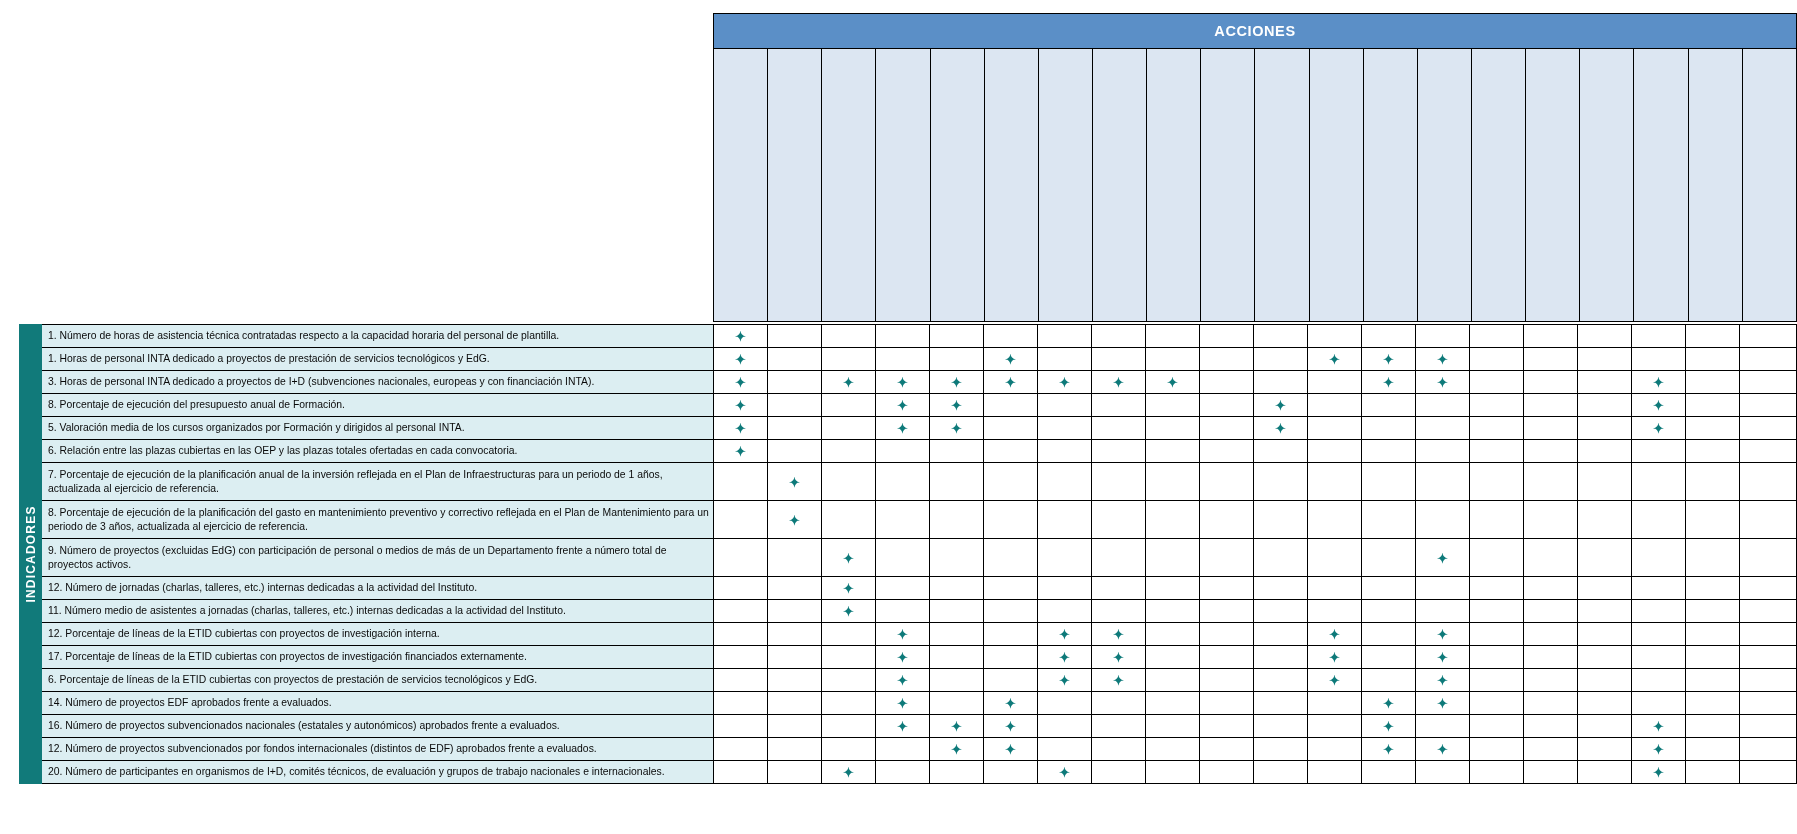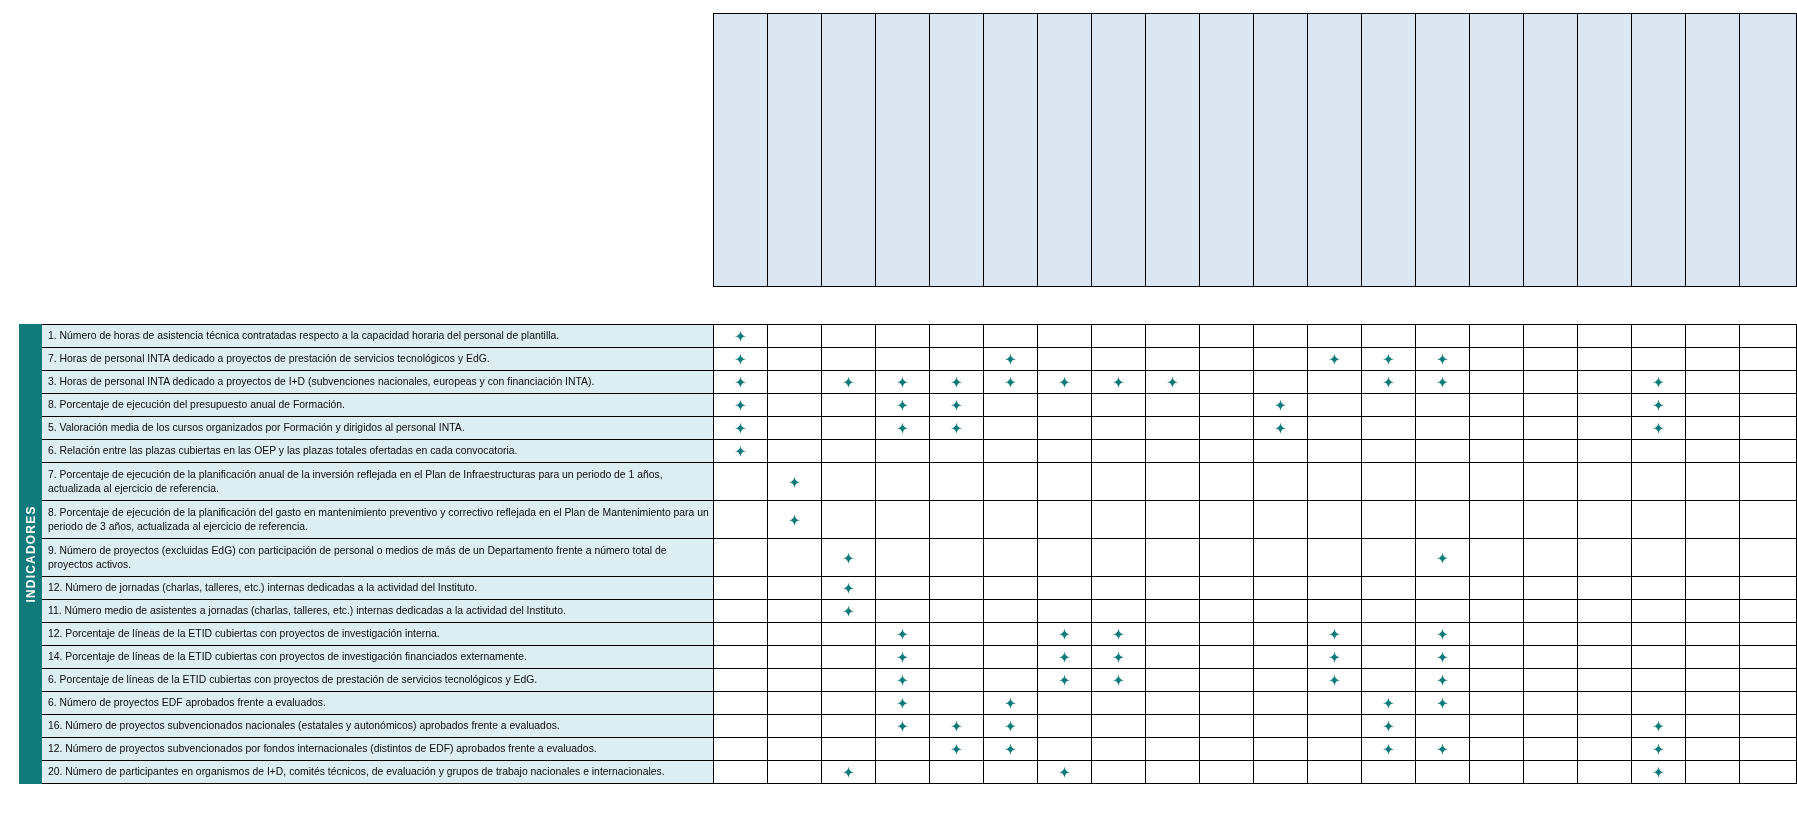--- a/index.html
+++ b/index.html
@@ -126,20 +126,23 @@
   .r-tall { height: 38px; }
   .r-norm { height: 23px; }
 </style>
 </head>
 <body>
 
 <div id="page">
 
   <table class="matrix">
     <tbody>
+      <tr>
+        <td class="acciones-banner" colspan="20">ACCIONES</td>
+      </tr>
       <tr id="vhead-row">
           <td class="vhead" style="width: 54px;">
             <div class="vrot">1.  Consolidar una plantilla orgánica adaptada a las necesidades del Instituto.</div>
           </td>
           <td class="vhead" style="width: 54px;">
             <div class="vrot">2.  Definir y ejecutar un Plan Director de Infraestructuras y Mantenimiento.</div>
           </td>
           <td class="vhead" style="width: 54px;">
             <div class="vrot">3.  Facilitar un mayor conocimiento de la Institución a nivel interno y externo.</div>
           </td>
@@ -223,21 +226,21 @@
             <td class="cellbox" style="width: 54px;"></td>
             <td class="cellbox" style="width: 54px;"></td>
             <td class="cellbox" style="width: 54px;"></td>
             <td class="cellbox" style="width: 54px;"></td>
             <td class="cellbox" style="width: 54px;"></td>
             <td class="cellbox" style="width: 54px;"></td>
             <td class="cellbox" style="width: 54px;"></td>
             <td class="cellbox" style="width: 57px;"></td>
           </tr>
           <tr class="r-norm">
-            <td class="ind-label-cell" style="width: 672px;">7.  Horas de personal INTA dedicado a proyectos de prestación de servicios tecnológicos y EdG.</td>
+            <td class="ind-label-cell" style="width: 672px;">1.  Horas de personal INTA dedicado a proyectos de prestación de servicios tecnológicos y EdG.</td>
             <td class="cellbox" style="width: 54px;"><span class="plus">✦</span></td>
             <td class="cellbox" style="width: 54px;"></td>
             <td class="cellbox" style="width: 54px;"></td>
             <td class="cellbox" style="width: 54px;"></td>
             <td class="cellbox" style="width: 54px;"></td>
             <td class="cellbox" style="width: 54px;"><span class="plus">✦</span></td>
             <td class="cellbox" style="width: 54px;"></td>
             <td class="cellbox" style="width: 54px;"></td>
             <td class="cellbox" style="width: 54px;"></td>
             <td class="cellbox" style="width: 54px;"></td>
@@ -476,21 +479,21 @@
             <td class="cellbox" style="width: 54px;"></td>
             <td class="cellbox" style="width: 54px;"><span class="plus">✦</span></td>
             <td class="cellbox" style="width: 54px;"></td>
             <td class="cellbox" style="width: 54px;"></td>
             <td class="cellbox" style="width: 54px;"></td>
             <td class="cellbox" style="width: 54px;"></td>
             <td class="cellbox" style="width: 54px;"></td>
             <td class="cellbox" style="width: 57px;"></td>
           </tr>
           <tr class="r-norm">
-            <td class="ind-label-cell" style="width: 672px;">14.  Porcentaje de líneas de la ETID cubiertas con proyectos de investigación financiados externamente.</td>
+            <td class="ind-label-cell" style="width: 672px;">17.  Porcentaje de líneas de la ETID cubiertas con proyectos de investigación financiados externamente.</td>
             <td class="cellbox" style="width: 54px;"></td>
             <td class="cellbox" style="width: 54px;"></td>
             <td class="cellbox" style="width: 54px;"></td>
             <td class="cellbox" style="width: 54px;"><span class="plus">✦</span></td>
             <td class="cellbox" style="width: 54px;"></td>
             <td class="cellbox" style="width: 54px;"></td>
             <td class="cellbox" style="width: 54px;"><span class="plus">✦</span></td>
             <td class="cellbox" style="width: 54px;"><span class="plus">✦</span></td>
             <td class="cellbox" style="width: 54px;"></td>
             <td class="cellbox" style="width: 54px;"></td>
@@ -522,21 +525,21 @@
             <td class="cellbox" style="width: 54px;"></td>
             <td class="cellbox" style="width: 54px;"><span class="plus">✦</span></td>
             <td class="cellbox" style="width: 54px;"></td>
             <td class="cellbox" style="width: 54px;"></td>
             <td class="cellbox" style="width: 54px;"></td>
             <td class="cellbox" style="width: 54px;"></td>
             <td class="cellbox" style="width: 54px;"></td>
             <td class="cellbox" style="width: 57px;"></td>
           </tr>
           <tr class="r-norm">
-            <td class="ind-label-cell" style="width: 672px;">6.  Número de proyectos EDF aprobados frente a evaluados.</td>
+            <td class="ind-label-cell" style="width: 672px;">14.  Número de proyectos EDF aprobados frente a evaluados.</td>
             <td class="cellbox" style="width: 54px;"></td>
             <td class="cellbox" style="width: 54px;"></td>
             <td class="cellbox" style="width: 54px;"></td>
             <td class="cellbox" style="width: 54px;"><span class="plus">✦</span></td>
             <td class="cellbox" style="width: 54px;"></td>
             <td class="cellbox" style="width: 54px;"><span class="plus">✦</span></td>
             <td class="cellbox" style="width: 54px;"></td>
             <td class="cellbox" style="width: 54px;"></td>
             <td class="cellbox" style="width: 54px;"></td>
             <td class="cellbox" style="width: 54px;"></td>

